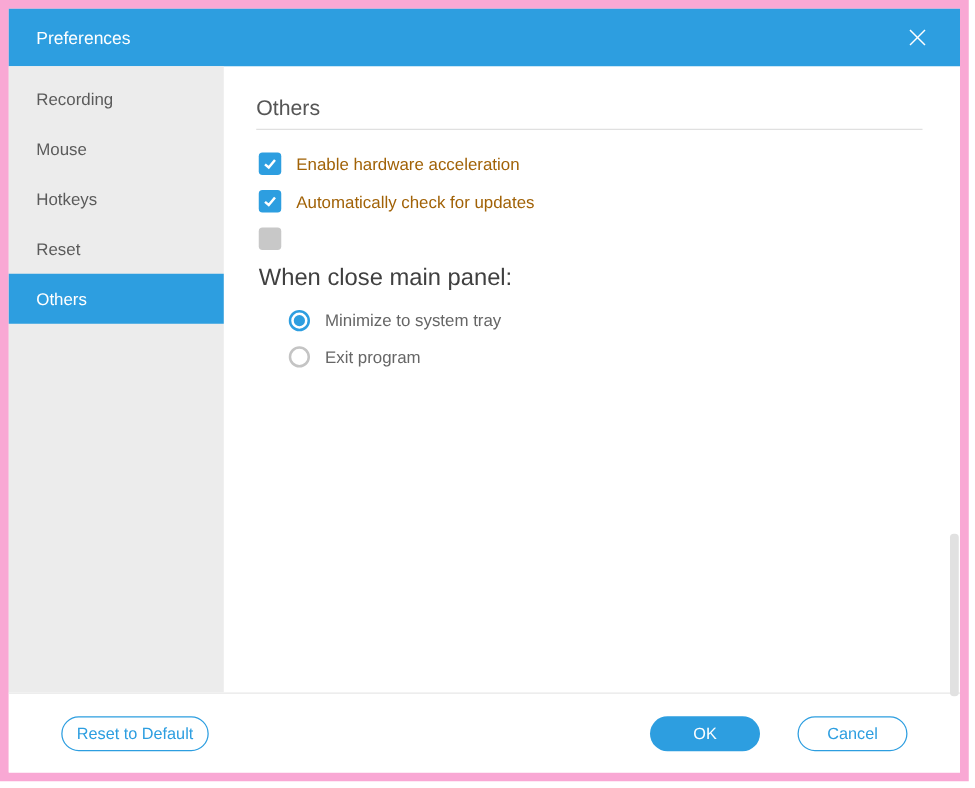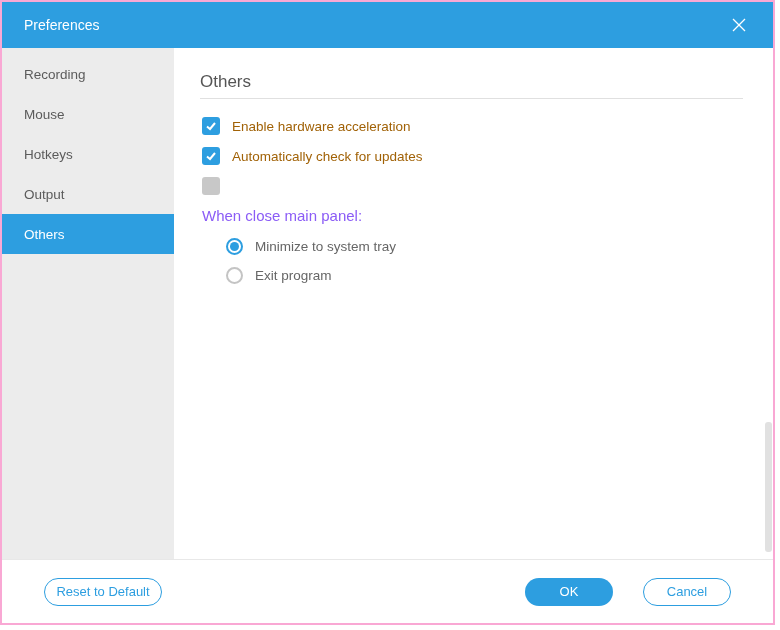--- a/index.html
+++ b/index.html
@@ -1,17 +1,17 @@
 <!DOCTYPE html>
 <html><head>
 <meta charset="utf-8">
 <style>
   * { box-sizing: border-box; margin: 0; padding: 0; font-family: -apple-system, BlinkMacSystemFont, "Segoe UI", Arial, sans-serif; }
   body { width: 780px; height: 630px; overflow: hidden; background: #fff; }
-  .window { width: 775px; height: 625px; border: 2px solid #f9a8d4; display: flex; flex-direction: column; position: relative; }
+  .window { width: 775px; height: 625px; border: 7px solid #f9a8d4; display: flex; flex-direction: column; position: relative; }
 
   .titlebar { height: 46px; background: #2d9ee0; display: flex; align-items: center; justify-content: space-between; padding: 0 20px 0 22px; }
   .titlebar-title { color: #fff; font-size: 14px; }
   .close-x { color: #fff; cursor: pointer; display:flex; align-items:center; justify-content:center; width: 28px; height: 28px; }
   .close-x svg { stroke: #fff; }
 
   .body { flex: 1; display: flex; min-height: 0; }
   .sidebar { width: 172px; background: #ececec; padding-top: 6px; }
   .sidebar-item { height: 40px; display: flex; align-items: center; padding-left: 22px; font-size: 13.5px; color: #5b5b5b; cursor: pointer; }
   .sidebar-item.active { background: #2d9ee0; color: #fff; }
@@ -19,21 +19,21 @@
   .content { flex: 1; padding: 24px 30px 0 26px; color: #666; }
   .section-title { font-size: 17px; color: #555; margin-bottom: 6px; }
   .section-rule { border: none; border-top: 1px solid #e0e0e0; margin-bottom: 18px; }
 
   .row { display: flex; align-items: center; gap: 12px; font-size: 13.5px; color: #a16207; margin-bottom: 12px; padding-left: 2px; }
   .checkbox { width: 18px; height: 18px; border-radius: 3px; display: inline-flex; align-items: center; justify-content: center; cursor: pointer; flex-shrink:0; }
   .checkbox.checked { background: #2d9ee0; }
   .checkbox.checked svg { stroke: #fff; }
   .checkbox.unchecked { background: #c8c8c8; }
 
-  .subhead { font-size: 15px; color: #8b5cf6; margin: 8px 0 14px 2px; }
+  .subhead { font-size: 19px; color: #404040; margin: 8px 0 14px 2px; }
   .radio-row { display: flex; align-items: center; gap: 12px; font-size: 13.5px; color: #666; margin-bottom: 12px; padding-left: 26px; }
   .radio { width: 17px; height: 17px; border: 2px solid #2d9ee0; border-radius: 50%; display:inline-flex; align-items:center; justify-content:center; cursor:pointer; flex-shrink:0; }
   .radio.off { border-color: #c4c4c4; }
   .radio-dot { width: 9px; height: 9px; border-radius: 50%; background: #2d9ee0; }
 
   .footer { height: 64px; border-top: 1px solid #e8e8e8; display:flex; align-items:center; justify-content: space-between; padding: 0 42px; background:#fff; }
   .btn { height: 28px; border-radius: 14px; font-size: 13px; display: inline-flex; align-items: center; justify-content: center; cursor: pointer; user-select:none; }
   .btn-outline { border: 1.5px solid #2d9ee0; color: #2d9ee0; background: #fff; }
   .btn-reset { width: 118px; }
   .btn-ok { width: 88px; background: #2d9ee0; color:#fff; }
@@ -62,21 +62,21 @@
       <div class="sidebar-item">
           <span>Recording</span>
         </div>
       <div class="sidebar-item">
           <span>Mouse</span>
         </div>
       <div class="sidebar-item">
           <span>Hotkeys</span>
         </div>
       <div class="sidebar-item">
-          <span>Output</span>
+          <span>Reset</span>
         </div>
       <div class="sidebar-item active">
           <span>Others</span>
         </div>
     </div>
 
     <div class="content">
       <div class="section-title">Others</div>
       <hr class="section-rule">
 

